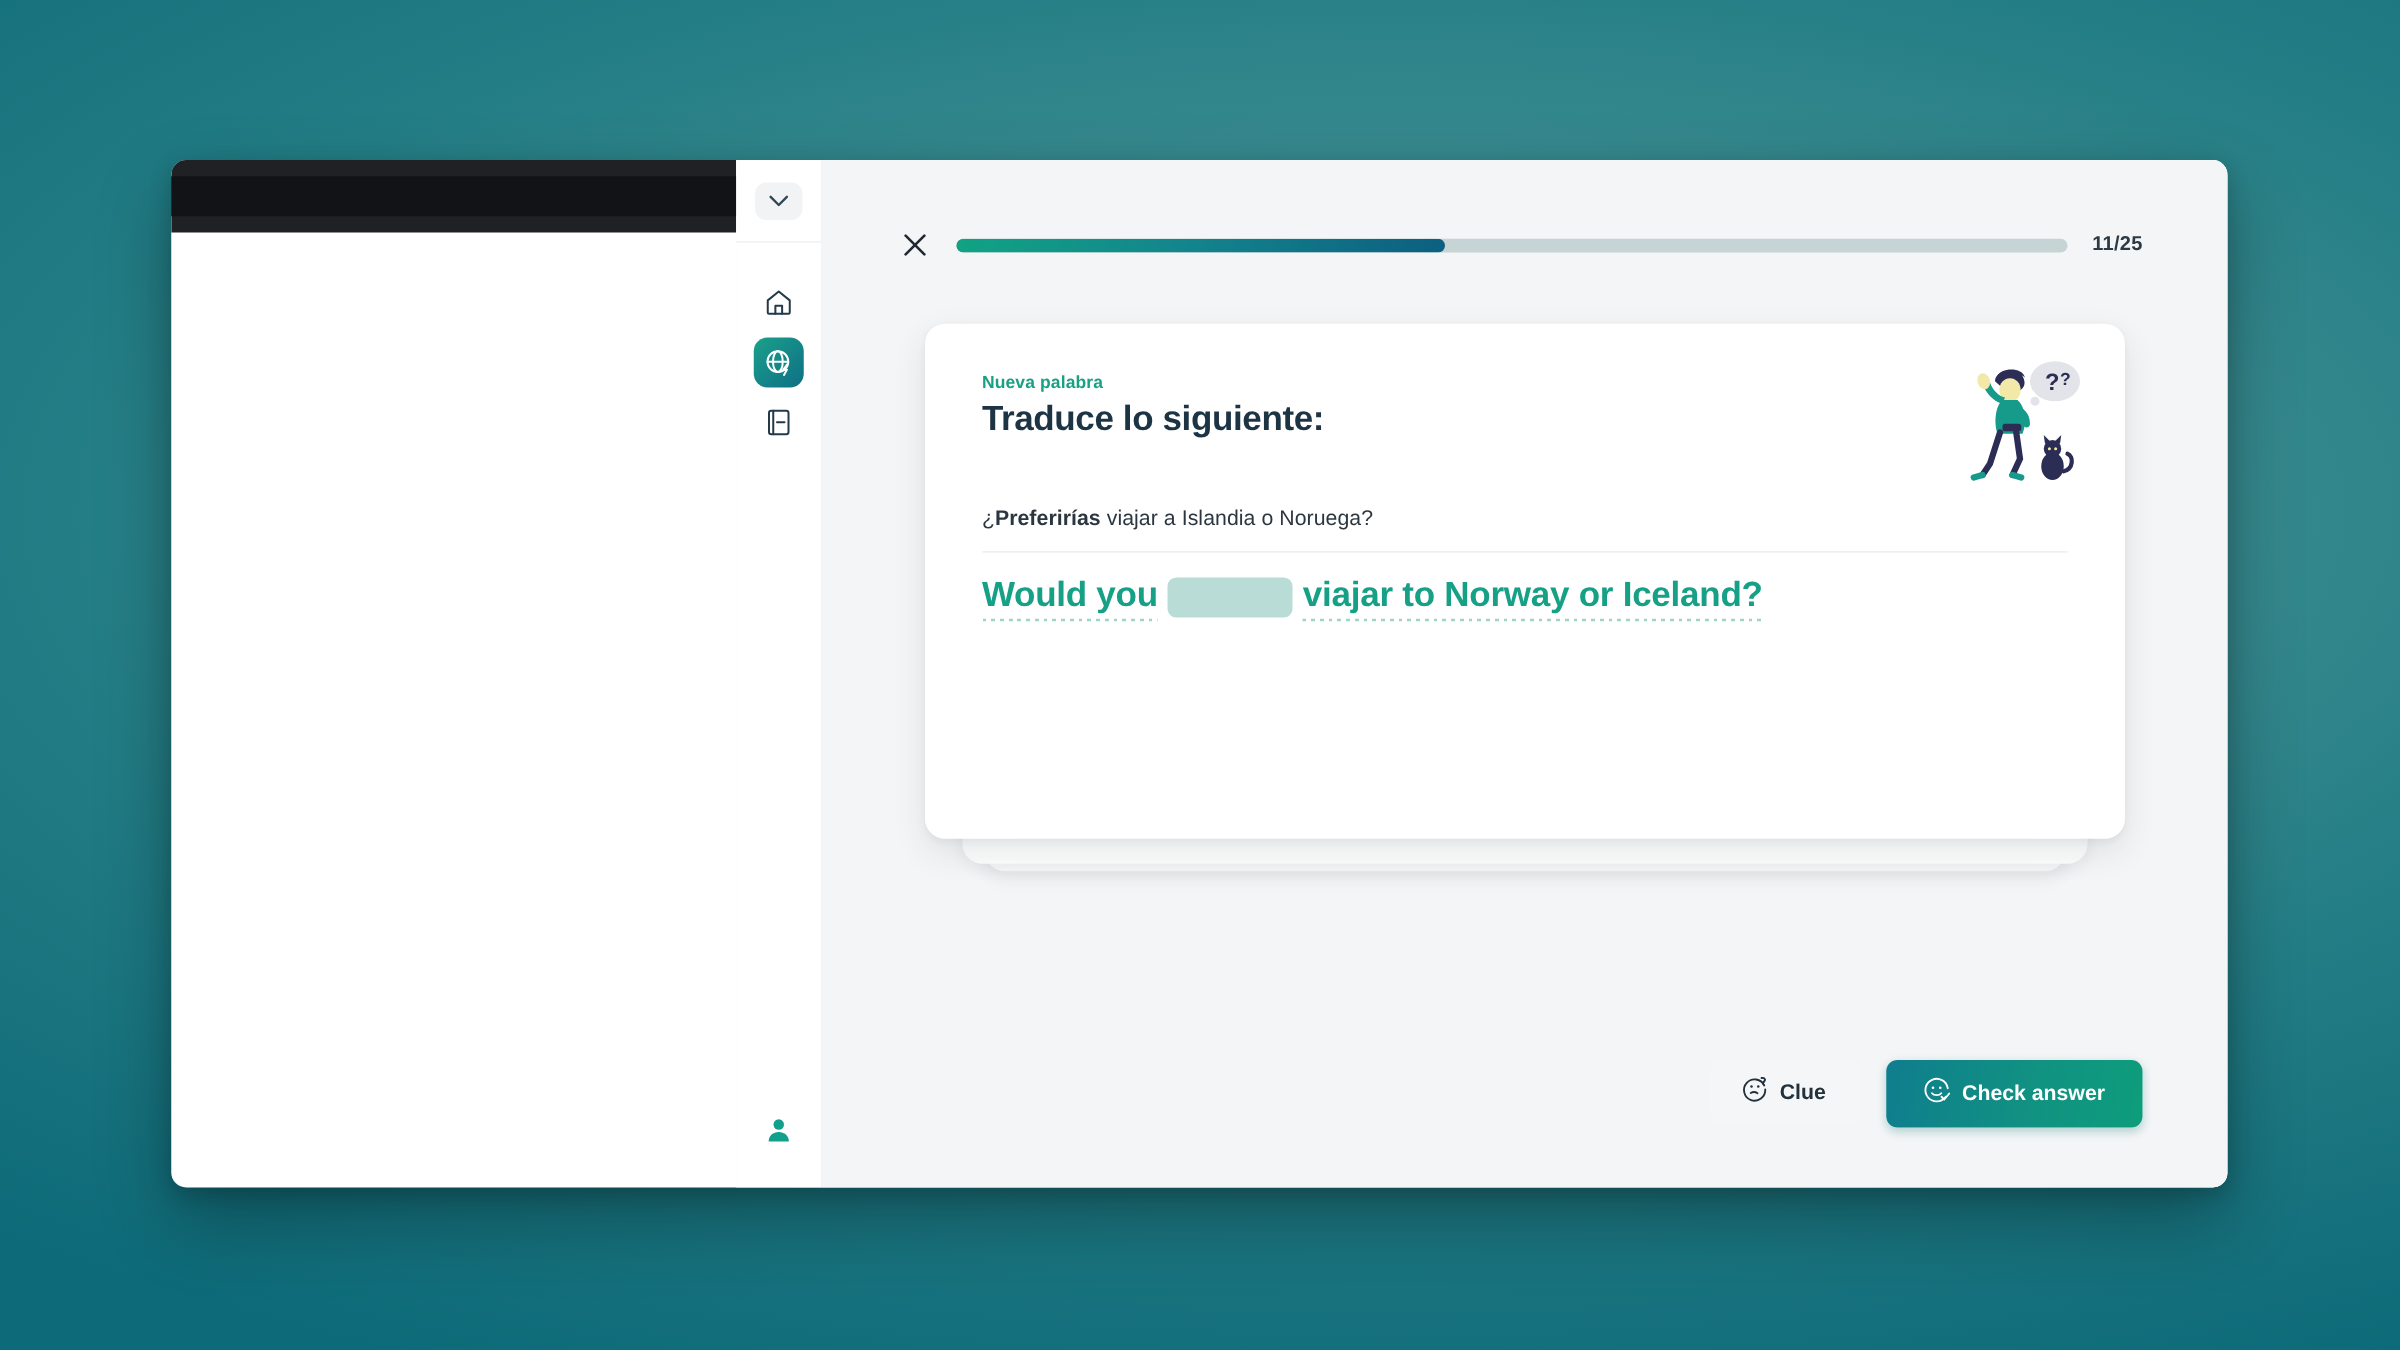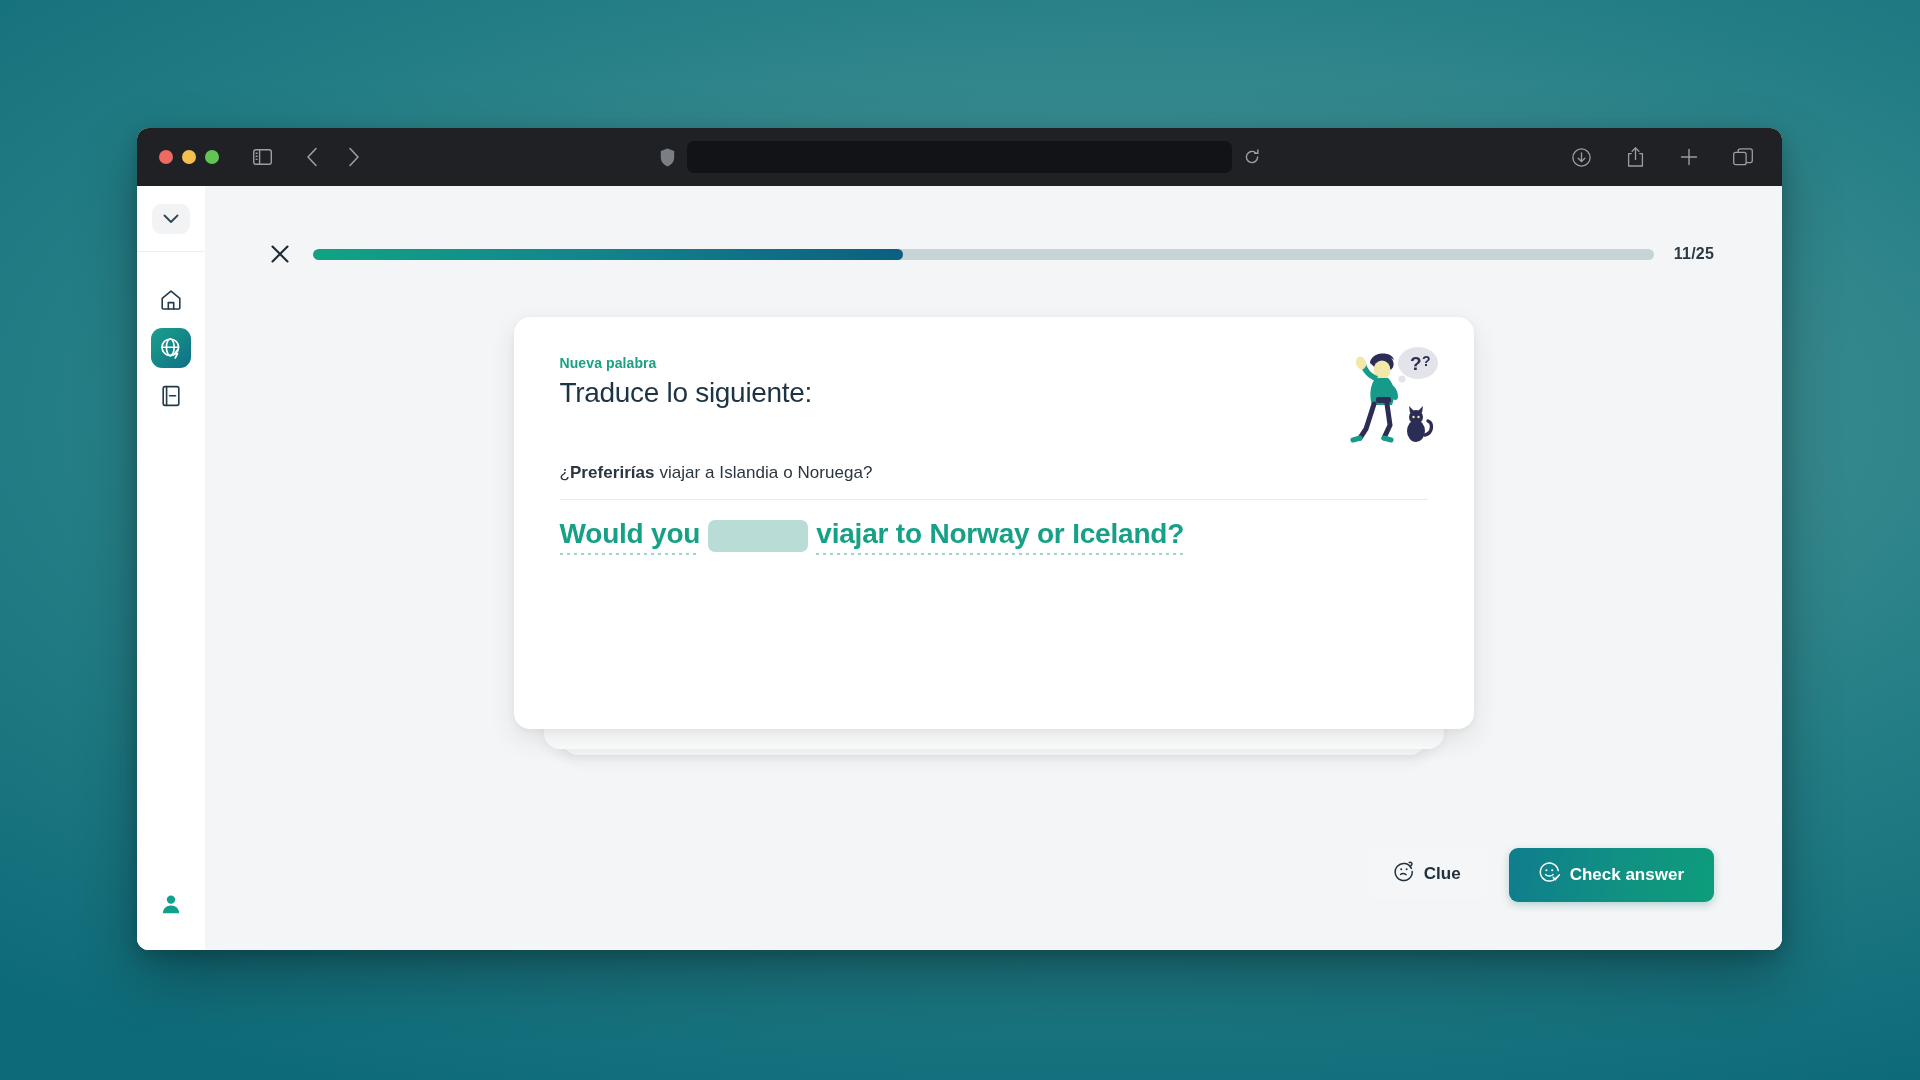--- a/index.html
+++ b/index.html
@@ -16,21 +16,21 @@
   
   .browser-window {
     position: absolute;
     left: 137px; top: 128px;
     width: 1645px; height: 822px;
     border-radius: 12px;
     overflow: hidden;
     box-shadow: 0 26px 60px rgba(0,0,0,.30), 0 6px 18px rgba(0,0,0,.18);
     background: #fff;
     display: flex;
-    flex-direction: column;
+    flex-direction: row;
   }
 
   
   .titlebar {
     height: 58px;
     background: #1f2125;
     display: flex;
     align-items: center;
     padding: 0 22px;
     flex: 0 0 auto;
@@ -215,21 +215,21 @@
     overflow: hidden;
   }
   .card-kicker {
     font-size: 14px;
     font-weight: 700;
     color: #1aa083;
     letter-spacing: .1px;
   }
   .card-title {
     font-size: 28px;
-    font-weight: 400;
+    font-weight: 700;
     color: #1d3444;
     margin-top: 6px;
     letter-spacing: -.3px;
   }
 
   .illus {
     position: absolute;
     right: 34px; top: 26px;
     width: 100px; height: 104px;
   }

